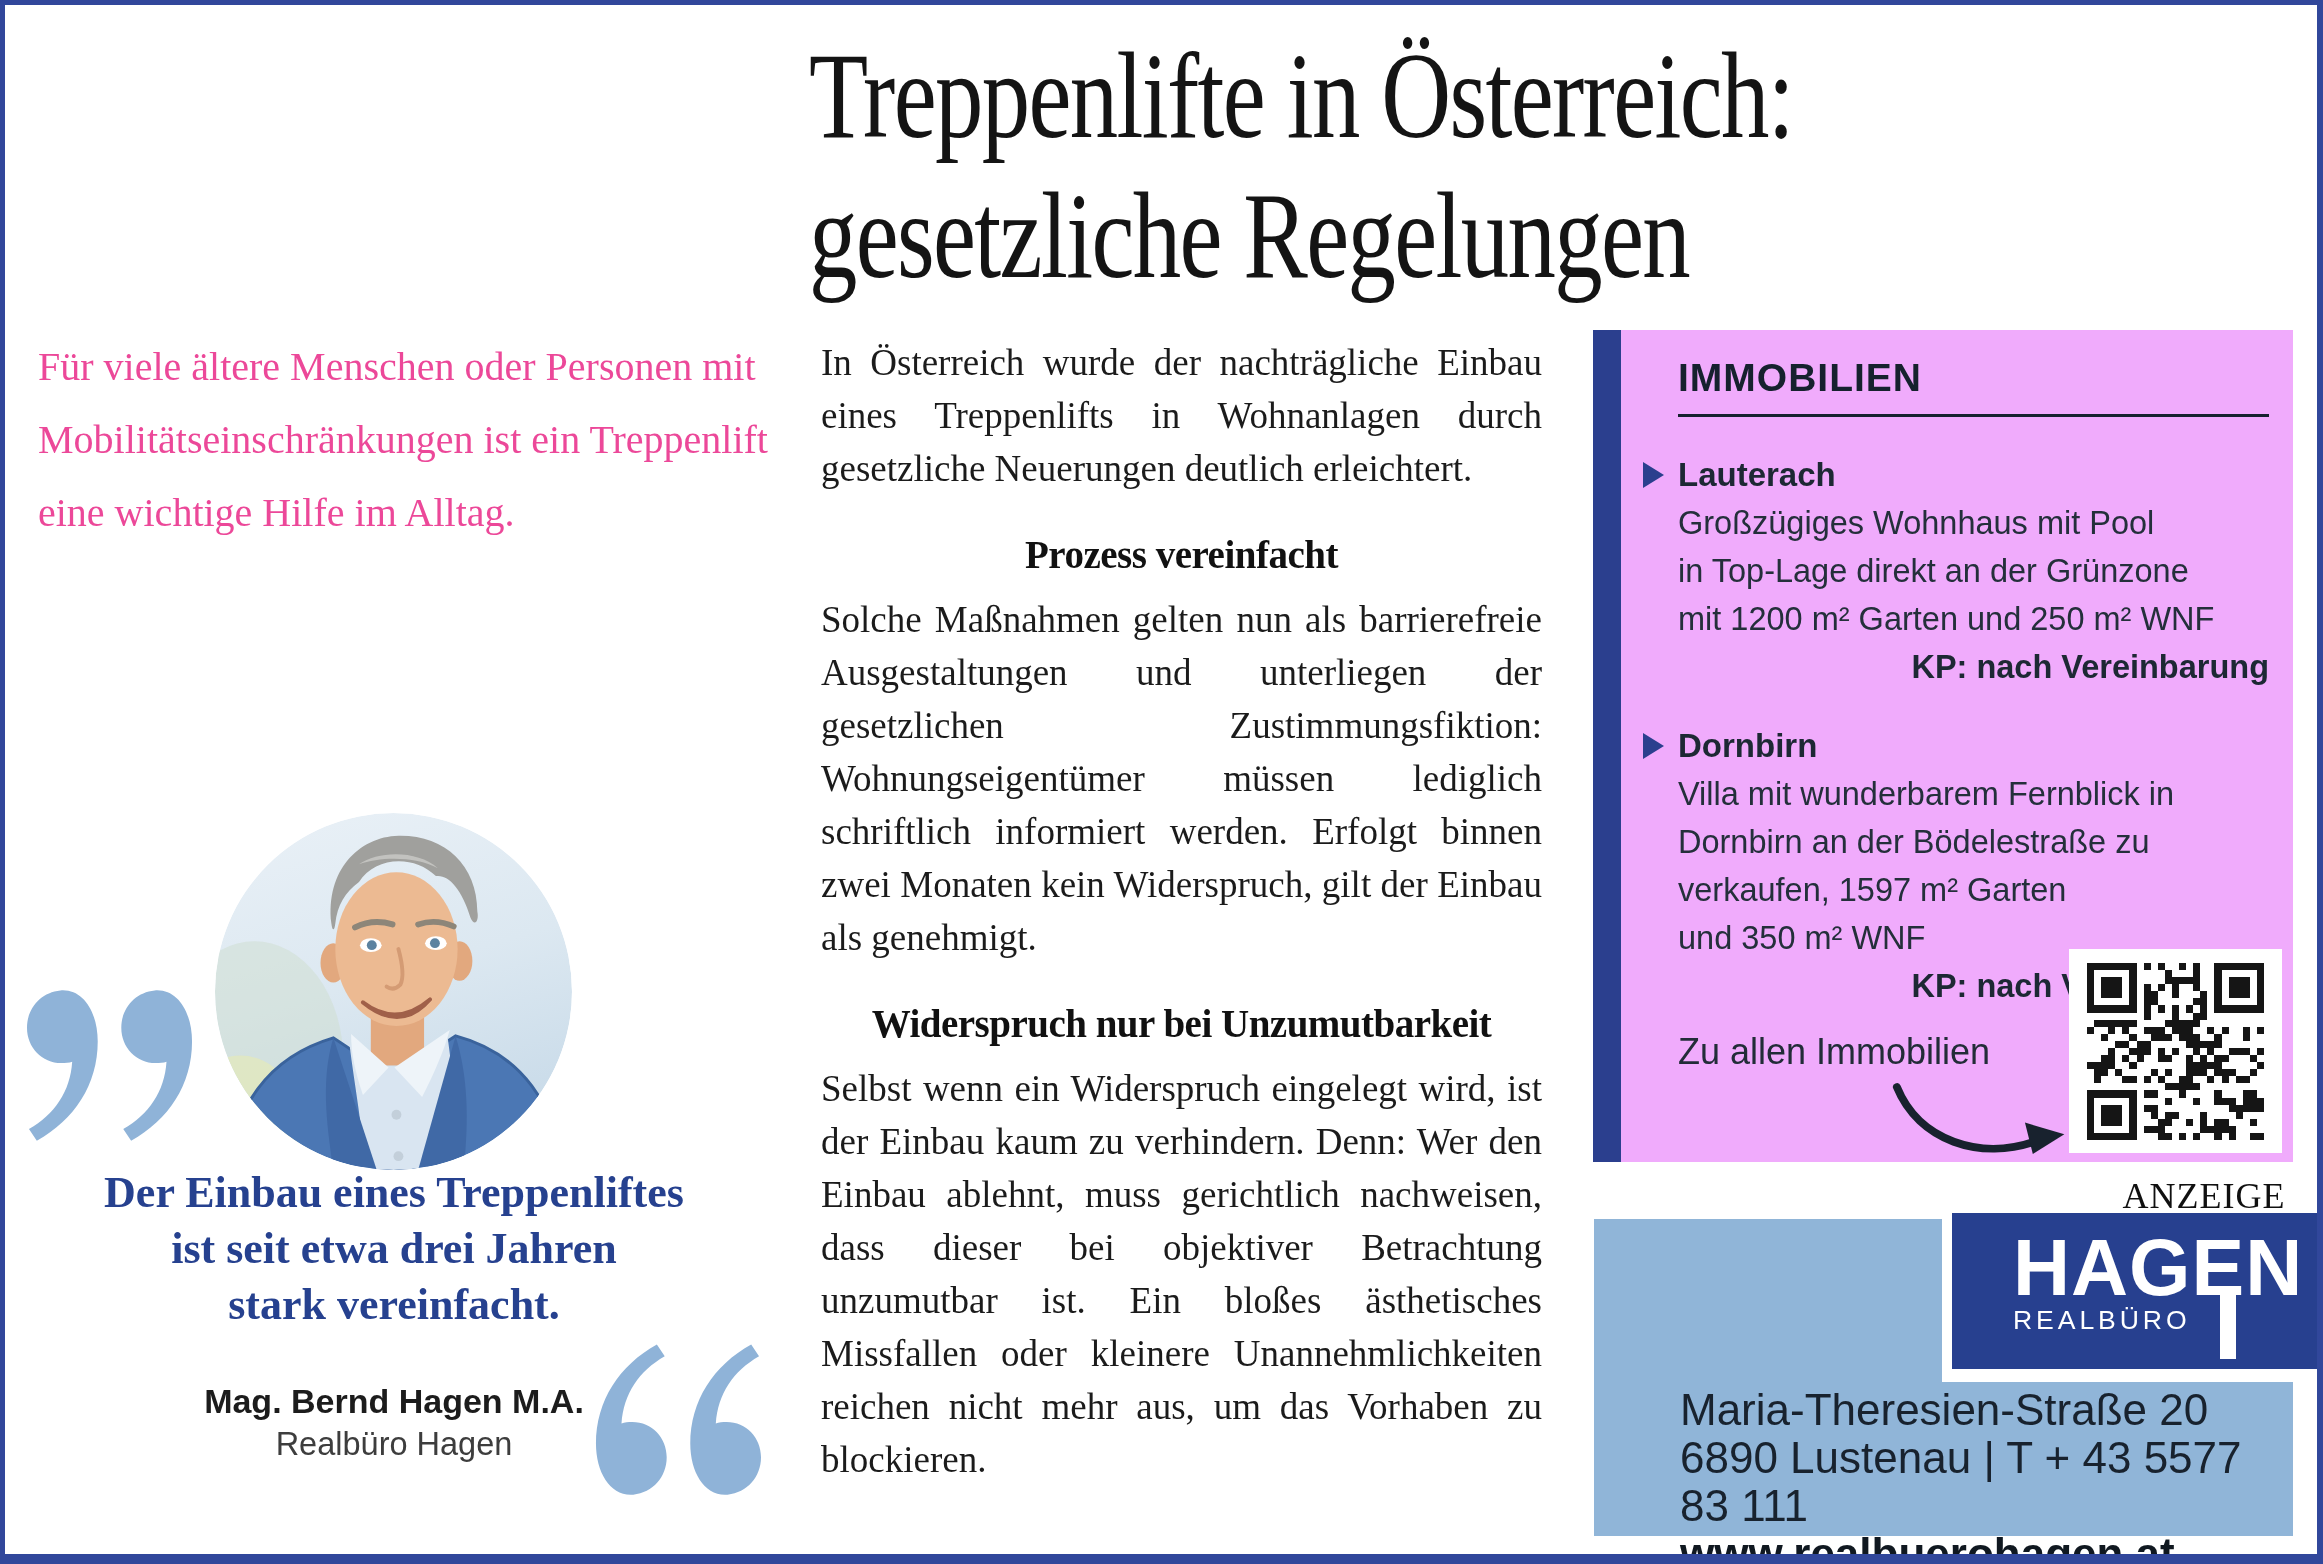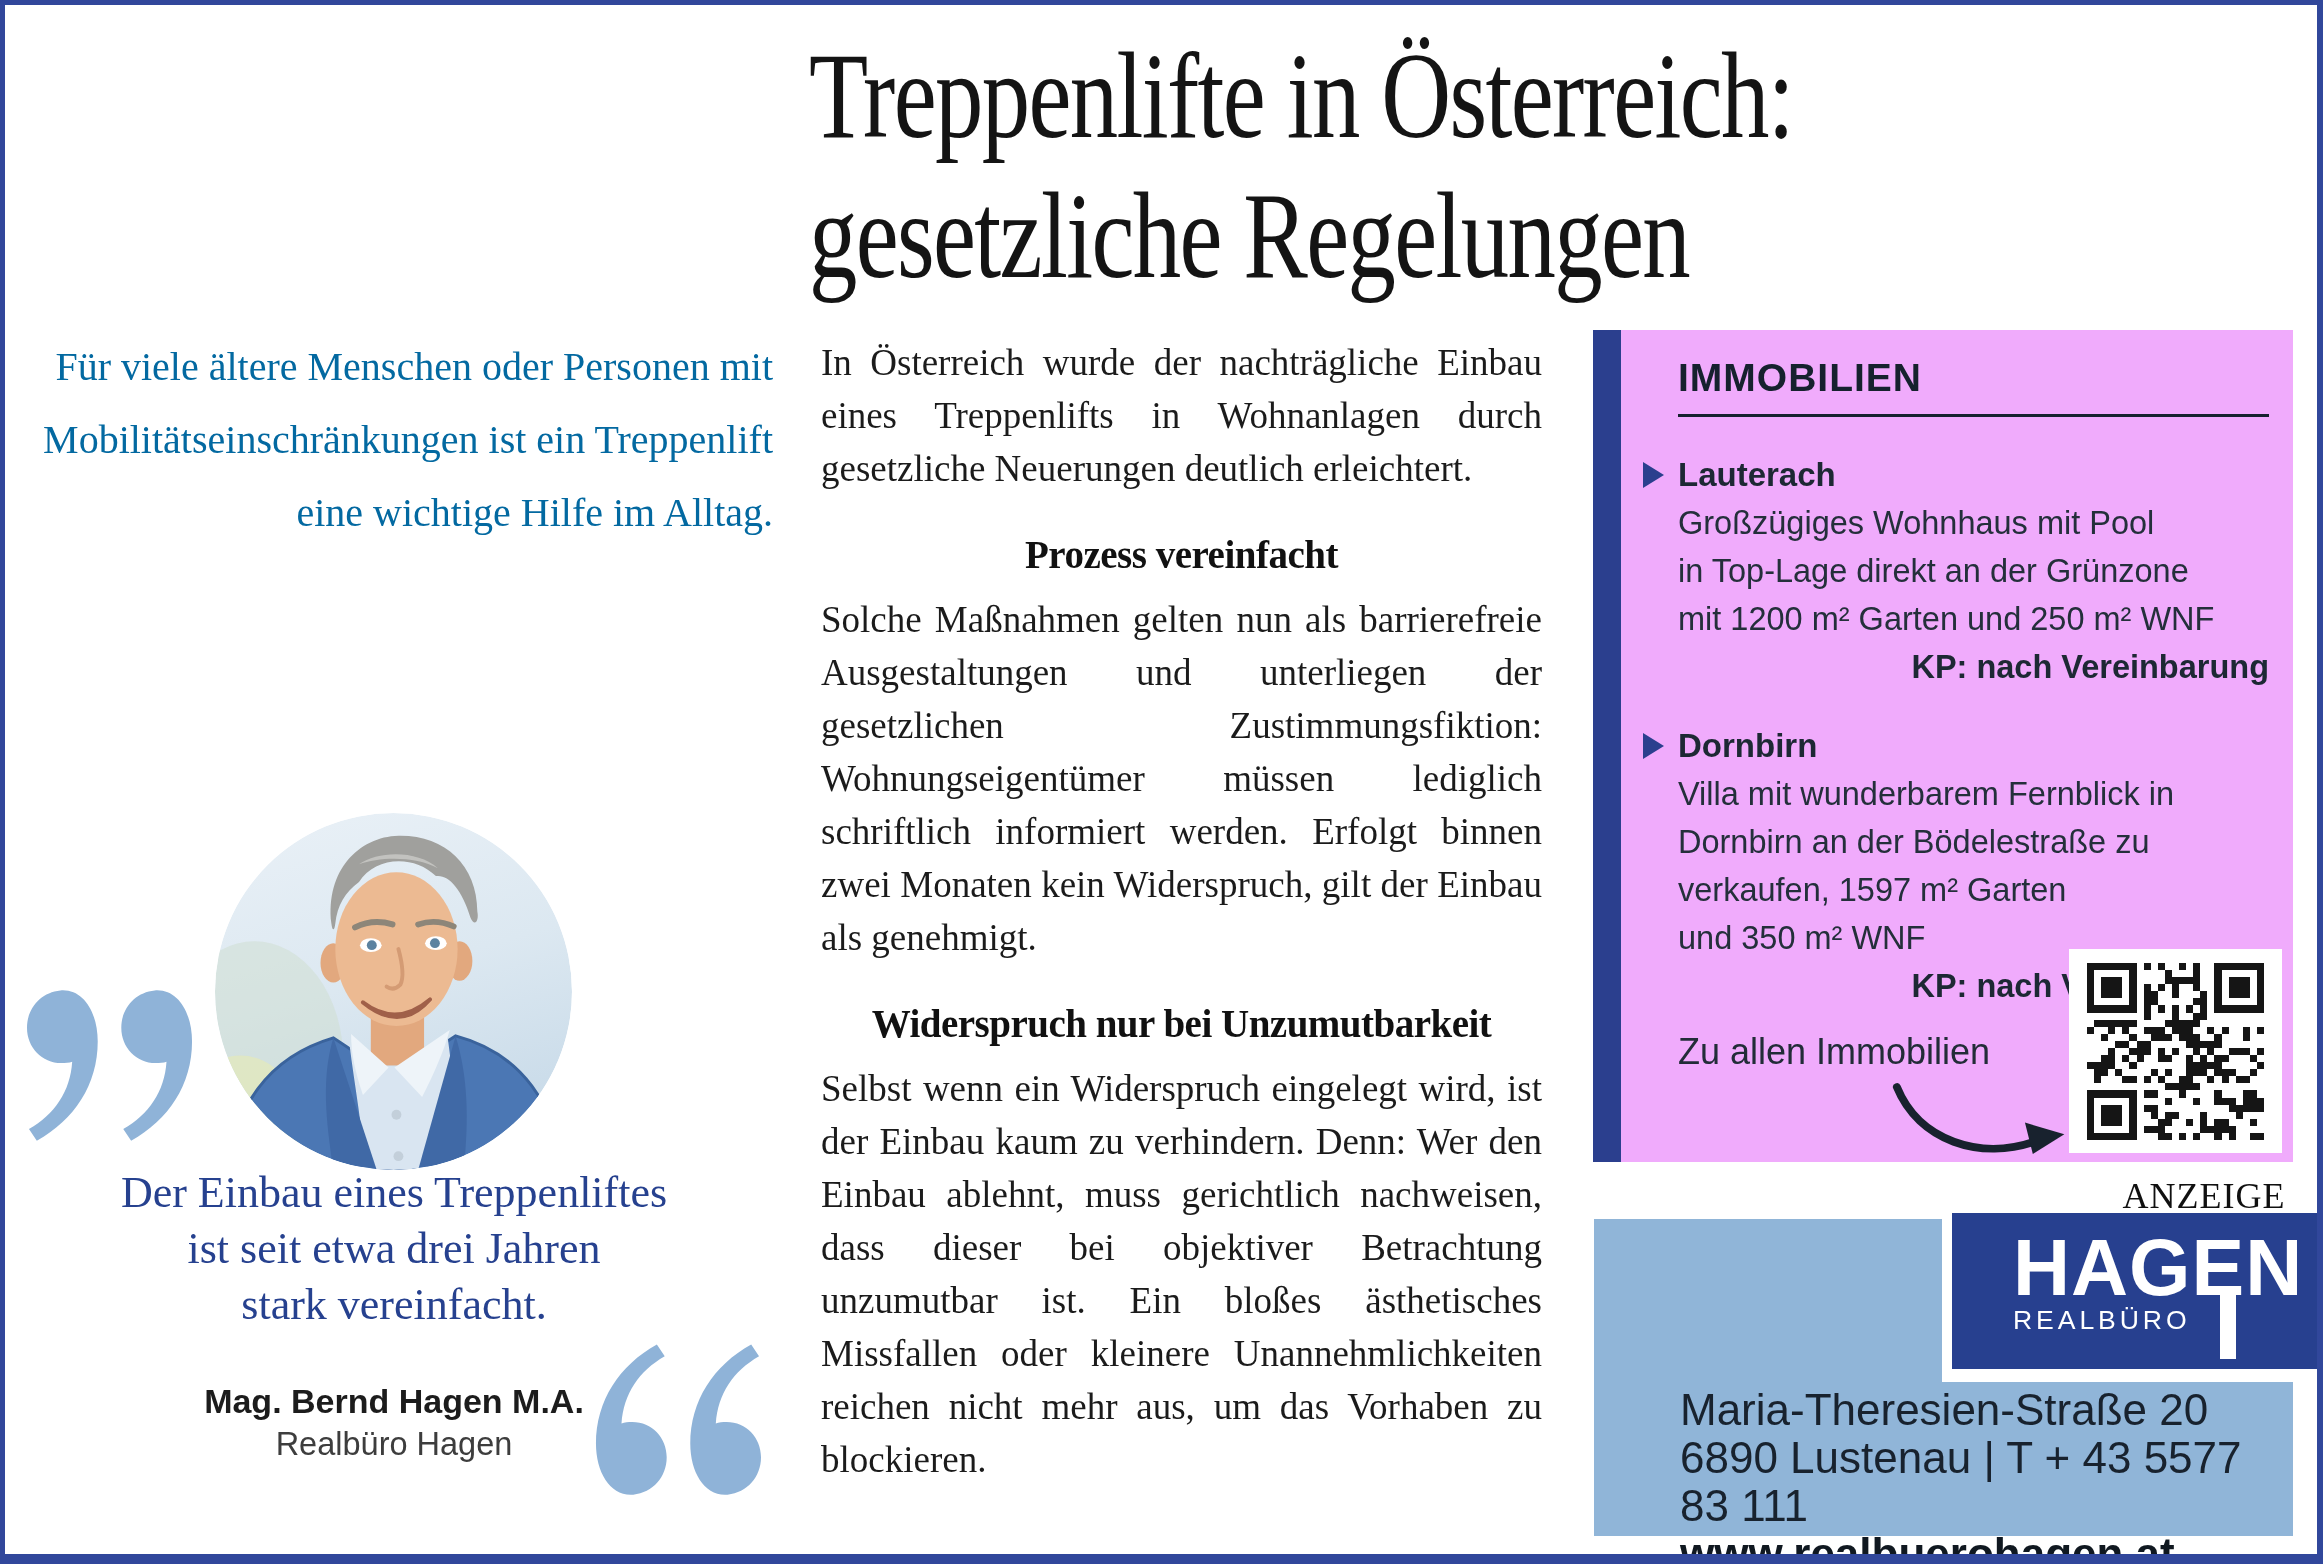--- a/index.html
+++ b/index.html
@@ -24,31 +24,32 @@
     color:#141414;
     letter-spacing:-2px;
     transform:scale(0.82,1.04);
     transform-origin:left top;
     white-space:nowrap;
   }
 
   
   .intro{
     left:33px;top:325px;width:735px;
-    text-align:right;
+    text-align:left;
     font-size:40px;line-height:73px;
-    color:#0369a1;
+    color:#ec4899;
   }
   .portrait{left:210px;top:808px;width:357px;height:357px;border-radius:50%;overflow:hidden;}
   .quote-mark{color:#8fb3d8;}
   .pull-quote{
     left:49px;top:1160px;width:680px;
     text-align:center;
     font-size:44px;line-height:56px;
     color:#26418f;
+    font-weight:bold;
   }
   .attribution{left:49px;top:1375px;width:680px;text-align:center;font-family:"Liberation Sans", sans-serif;}
   .attr-name{font-size:34px;font-weight:bold;color:#1c1c1c;line-height:43px;}
   .attr-org{font-size:32.5px;color:#3d3d3d;line-height:43px;}
 
   
   .article{
     left:816px;top:331px;width:721px;
     font-size:37px;line-height:53px;
     color:#1b1b1b;

